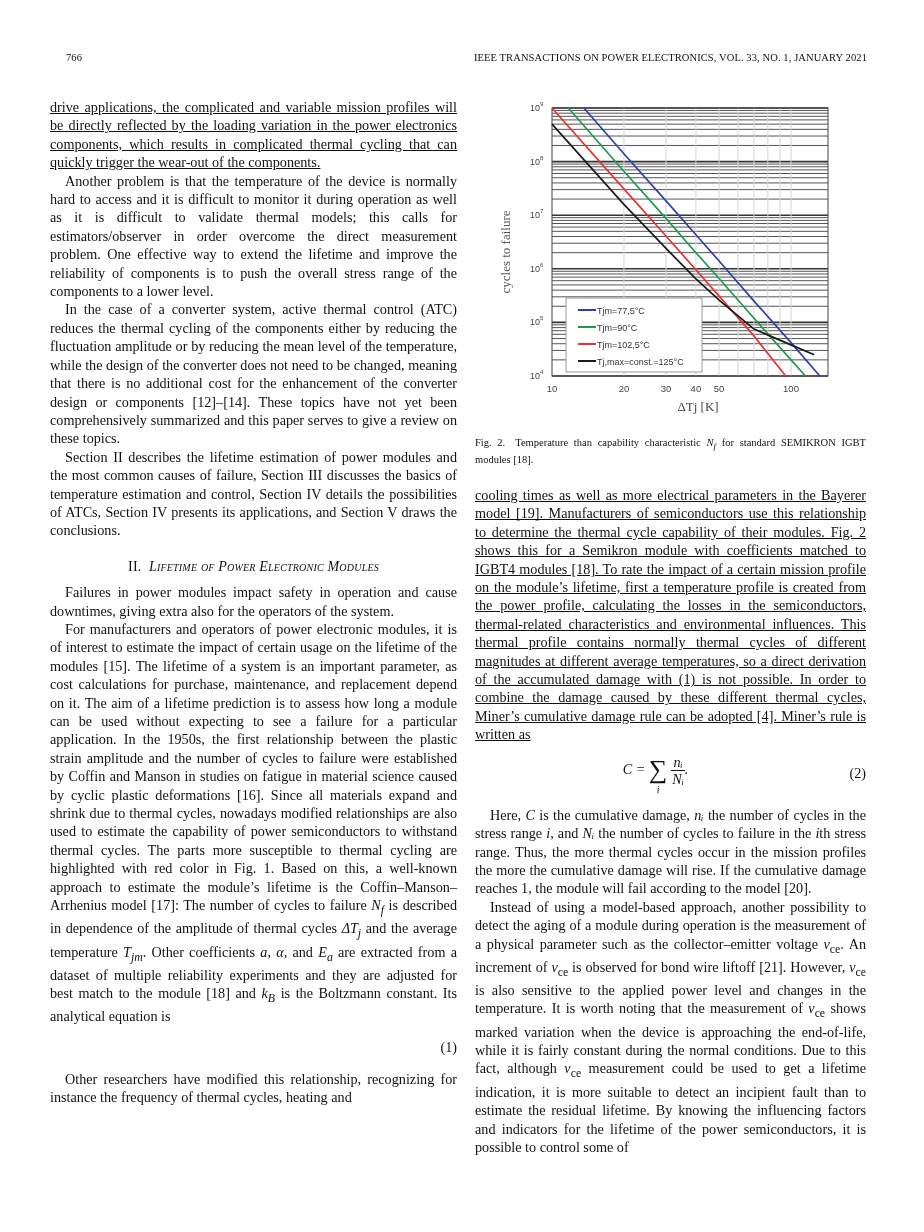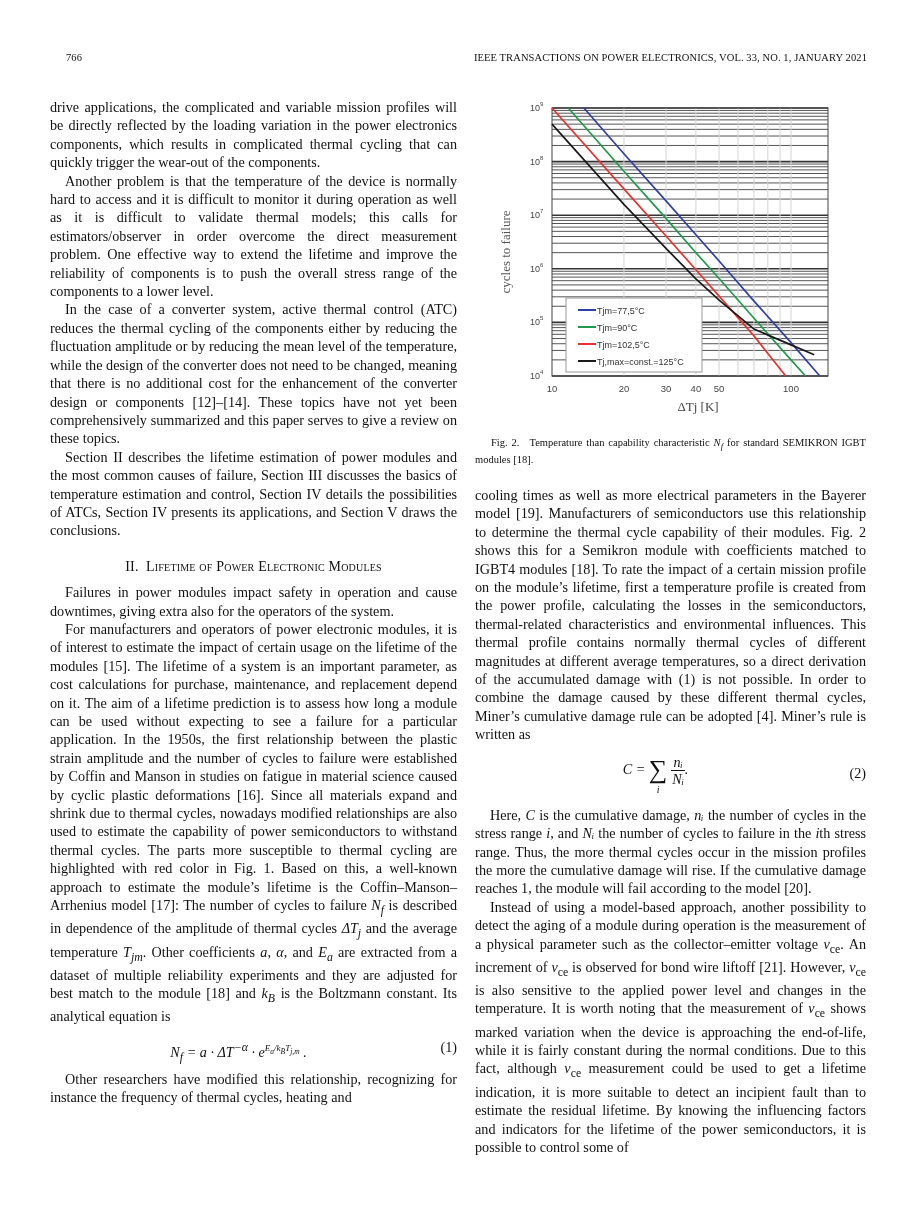--- a/index.html
+++ b/index.html
@@ -6,39 +6,39 @@
   body { width: 924px; height: 1232px; position: relative; overflow: hidden;
          font-family: "Liberation Serif", "DejaVu Serif", serif; color: #111; }
   .header { position: absolute; top: 52px; left: 50px; right: 57px; height: 14px;
             font-size: 10.5px; letter-spacing: 0.1px; }
   .header .pg { position: absolute; left: 16px; top: 0; }
   .header .jn { position: absolute; right: 0; top: 0; }
   .col { position: absolute; font-size: 14.2px; line-height: 18.4px; text-align: justify; }
   .col.left { left: 50px; top: 98px; width: 407px; }
   .col.right { left: 475px; top: 486px; width: 391px; }
   .col p { margin: 0; text-indent: 15px; hyphens: manual; }
-  .col p.noind { text-indent: 0; }
+  .col p.noind { text-indent: 0; text-decoration: underline; }
   .sec { text-align: center; margin: 18px 0 7px 0; font-size: 14px; letter-spacing: 0.2px; }
-  .sec .sc { font-variant: small-caps; }
+  .sec .sc { font-variant: small-caps; font-style: italic; }
   .eq { position: relative; height: 44px; text-align: center; font-style: italic; }
   .eq .body { position: absolute; left: 0; right: 30px; top: 12px; }
   .eq .num { position: absolute; right: 0; top: 12px; font-style: normal; }
   .eq2 { height: 62px; }
   .eq2 .body { top: 10px; }
   .eq2 .num { top: 20px; }
   i.m { font-style: italic; }
   .sum { display: inline-block; font-style: normal; font-size: 26px; vertical-align: middle; line-height: 26px; position: relative; }
   .sum .sub { position: absolute; left: 8px; top: 28px; font-size: 10px; font-style: italic; line-height: 10px; }
   .frac { display: inline-block; vertical-align: middle; text-align: center; margin-left: 4px; }
   .frac span { display: block; line-height: 16px; }
   .frac .top { border-bottom: 1px solid #111; padding: 0 2px; }
   .figure { position: absolute; left: 490px; top: 95px; width: 355px; height: 330px; }
   .caption { position: absolute; left: 475px; top: 436px; width: 391px; font-size: 10.5px;
              line-height: 13px; text-align: justify; }
-  .caption .lbl { margin-right: 10px; margin-left: 16px; }
+  .caption .lbl { margin-right: 10px; }
   svg text { font-family: "Liberation Sans", "DejaVu Sans", sans-serif; }
 </style>
 </head>
 <body>
 
 <div class="header">
   <span class="pg">766</span>
   <span class="jn">IEEE TRANSACTIONS ON POWER ELECTRONICS, VOL. 33, NO. 1, JANUARY 2021</span>
 </div>
 
@@ -47,23 +47,20 @@
   <p>Another problem is that the temperature of the device is nor­mally hard to access and it is difficult to monitor it during operation as well as it is difficult to validate thermal models; this calls for estimators/observer in order overcome the direct measurement problem. One effective way to extend the lifetime and improve the reliability of components is to push the overall stress range of the components to a lower level.</p>
   <p>In the case of a converter system, active thermal control (ATC) reduces the thermal cycling of the components either by reduc­ing the fluctuation amplitude or by reducing the mean level of the temperature, while the design of the converter does not need to be changed, meaning that there is no additional cost for the enhancement of the converter design or components [12]–[14]. These topics have not yet been comprehensively summarized and this paper serves to give a review on these topics.</p>
   <p>Section II describes the lifetime estimation of power modules and the most common causes of failure, Section III discusses the basics of temperature estimation and control, Section IV details the possibilities of ATCs, Section IV presents its applications, and Section V draws the conclusions.</p>
   <div class="sec">
     <span>II.</span>&nbsp;
     <span class="sc">Lifetime of Power Electronic Modules</span>
   </div>
   <p>Failures in power modules impact safety in operation and cause downtimes, giving extra also for the operators of the system.</p>
   <p><span>For manufacturers and operators of power electronic mod­ules, it is of interest to estimate the impact of certain usage on the lifetime of the modules [15]. The lifetime of a system is an important parameter, as cost calculations for purchase, main­tenance, and replacement depend on it. The aim of a lifetime prediction is to assess how long a module can be used without expecting to see a failure for a particular application. In the 1950s, the first relationship between the plastic strain amplitude and the number of cycles to failure were established by Coffin and Manson in studies on fatigue in material science caused by cyclic plastic deformations [16]. Since all materials expand and shrink due to thermal cycles, nowadays modified relationships are also used to estimate the capability of power semiconduc­tors to withstand thermal cycles. The parts more susceptible to thermal cycling are highlighted with red color in Fig. 1. Based on this, a well-known approach to estimate the module’s life­time is the Coffin–Manson–Arrhenius model [17]: The number of cycles to failure</span> <i class="m">N</i><sub><i>f</i></sub><span> is described in dependence of the ampli­tude of thermal cycles </span><i class="m">ΔT</i><sub><i>j</i></sub><span> and the average temperature </span><i class="m">T</i><sub><i>jm</i></sub><span>. Other coefficients </span><i class="m">a</i><span>, </span><i class="m">α</i><span>, and </span><i class="m">E</i><sub><i>a</i></sub><span> are extracted from a dataset of multiple reliability experiments and they are adjusted for best match to the module [18] and </span><i class="m">k</i><sub><i>B</i></sub><span> is the Boltzmann constant. Its analytical equation is</span></p>
   <div class="eq">
-    <div class="body">
-      <span>N<sub>f</sub> = a · ΔT<sup>−α</sup> · e<sup style="font-size:9px">E<sub>a</sub>/k<sub>B</sub>T<sub>j,m</sub></sup> .</span>
-    </div>
     <span class="num">(1)</span>
   </div>
   <p>Other researchers have modified this relationship, recogniz­ing for instance the frequency of thermal cycles, heating and</p>
 </div>
 
 <div class="figure">
   <svg id="chart" width="355" height="330" viewBox="0 0 355 330">
       <line x1="62" x2="338" y1="281" y2="281" stroke="#333" stroke-width="1.6"></line>
       <line x1="62" x2="338" y1="264.86479223241065" y2="264.86479223241065" stroke="#555" stroke-width="1"></line>
       <line x1="62" x2="338" y1="255.4263007470261" y2="255.4263007470261" stroke="#555" stroke-width="1"></line>

